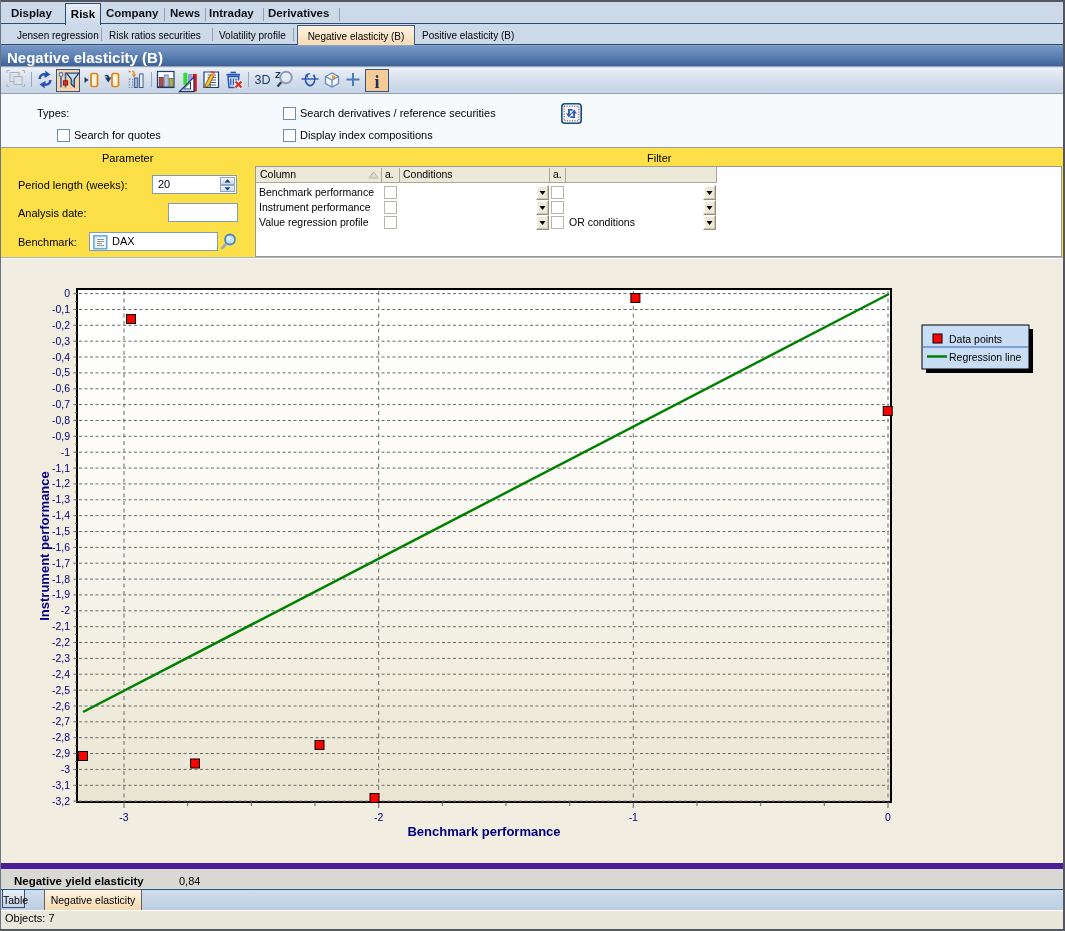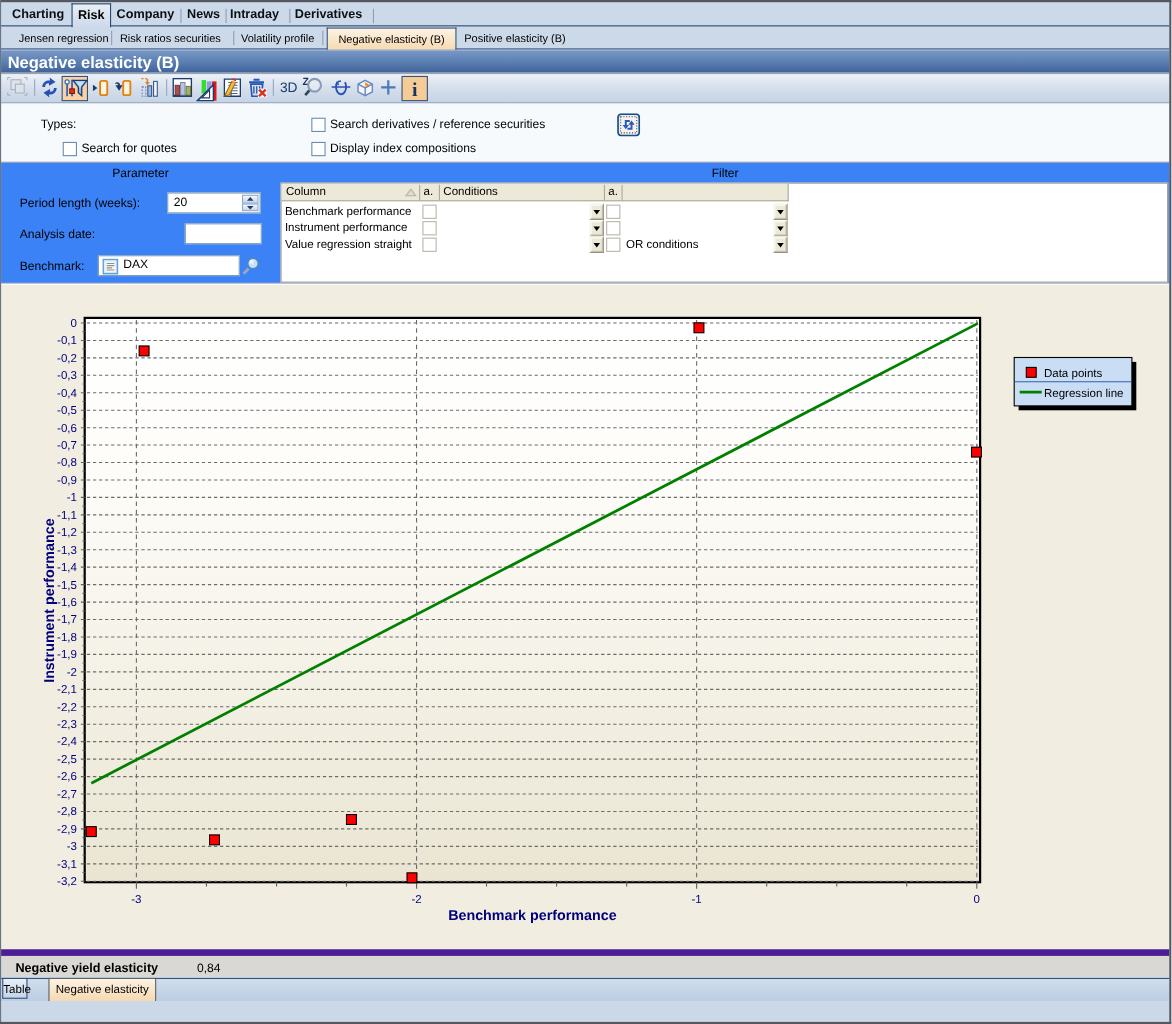--- a/index.html
+++ b/index.html
@@ -31,21 +31,21 @@
 
 
 #toolbar { left:1px; top:66px; width:1062px; height:28px; background:linear-gradient(180deg, #9aa3b0 0px, #9aa3b0 1px, #c4d0de 1px, #eef2f9 2px, #e6ecf5 5px, #d6dfec 14px, #c5d4e6 27px); border-bottom:1px solid #93a0b2; }
 
 
 #options { left:1px; top:94px; width:1062px; height:54px; background:#f7fafd; border-bottom:1px solid #9b9b9b; }
 .cb { position:absolute; width:13px; height:13px; background:#fff; border:1px solid #6a8cb2; }
 .lbl { position:absolute; white-space:nowrap; }
 
 
-#params { left:1px; top:148px; width:1062px; height:110px; background:#3b82f6; border-bottom:1px solid #aeb2b8; }
+#params { left:1px; top:148px; width:1062px; height:110px; background:#fde047; border-bottom:1px solid #aeb2b8; }
 #ftable { font-size:10.5px; position:absolute; left:254px; top:18px; width:807px; height:91px; background:#fff; border:1px solid #9a9a9a; }
 
 
 #chart { left:1px; top:258px; width:1062px; height:605px; background:#f1ede0; border-top:1px solid #fafbfc; }
 
 
 #elast { left:1px; top:863px; width:1062px; height:25px; background:#d9d8d4; border-top:6px solid #4c1d95; }
 
 
 #btabs { left:1px; top:888px; width:1062px; height:22px; background:linear-gradient(180deg,#d2deec,#bccee4); }
@@ -57,21 +57,21 @@
 #status { left:1px; top:910px; width:1062px; height:19px; background:#eae8da; border-top:1px solid #fdfdfb; font-size:11px; padding:1px 0 0 4px; }
 .frow { position:absolute; left:0; width:804px; height:15px; }
 .fcb { position:absolute; top:1px; width:13px; height:13px; background:#fff; border:1px solid #b9b5a9; }
 .fdd { position:absolute; top:0px; width:13px; height:15px; background:#ece9d8; border:1px solid; border-color:#fdfcf7 #94917e #94917e #fdfcf7; box-shadow: inset -1px -1px 0 #c8c5b2, inset 1px 1px 0 #fafaf4; }
 </style>
 </head>
 <body>
 <div id="win">
 
   <div id="tabs1" class="abs">
-    <span class="t1lbl" style="left:10px;">Charting</span>
+    <span class="t1lbl" style="left:10px;">Display</span>
     <span class="t1lbl" style="left:105px;">Company</span>
     <span class="t1lbl" style="left:169px;">News</span>
     <span class="t1lbl" style="left:208px;">Intraday</span>
     <span class="t1lbl" style="left:267px;">Derivatives</span>
     <span class="t1sep" style="left:163px;"></span>
     <span class="t1sep" style="left:204px;"></span>
     <span class="t1sep" style="left:262px;"></span>
     <span class="t1sep" style="left:338px;"></span>
     <div id="tab-risk">Risk</div>
   </div>
@@ -259,21 +259,21 @@
         <div class="fcb" style="left:128px;"></div>
         <div class="fdd" style="left:280px;"><svg width="11" height="13">
               <path d="M2.5 5 L5.5 9 L8.5 5 Z" fill="#000"></path>
             </svg></div>
         <div class="fcb" style="left:295px;"></div>
         <div class="fdd" style="left:447px;"><svg width="11" height="13">
               <path d="M2.5 5 L5.5 9 L8.5 5 Z" fill="#000"></path>
             </svg></div>
       </div>
       <div class="frow" style="top:48px;">
-        <span style="position:absolute; left:3px; top:1px;">Value regression straight</span>
+        <span style="position:absolute; left:3px; top:1px;">Value regression profile</span>
         <div class="fcb" style="left:128px;"></div>
         <div class="fdd" style="left:280px;"><svg width="11" height="13">
               <path d="M2.5 5 L5.5 9 L8.5 5 Z" fill="#000"></path>
             </svg></div>
         <div class="fcb" style="left:295px;"></div>
         <div class="fdd" style="left:447px;"><svg width="11" height="13">
               <path d="M2.5 5 L5.5 9 L8.5 5 Z" fill="#000"></path>
             </svg></div>
       </div>
     </div>
@@ -464,18 +464,19 @@
   <div id="elast" class="abs">
     <span class="lbl" style="left:13px; top:6px; font-weight:bold; font-size:11.5px;">Negative yield elasticity</span>
     <span class="lbl" style="left:178px; top:6px;">0,84</span>
   </div>
 
   <div id="btabs" class="abs">
     <div id="btabs-line"></div>
     <div id="btab-table">Table</div>
     <div id="btab-neg">Negative elasticity</div>
   </div>
+  <div id="status" class="abs">Objects: 7</div>
 
   <div id="b-top" class="abs"></div>
   <div id="b-left" class="abs"></div>
   <div id="b-right" class="abs"></div>
   <div id="b-bot" class="abs"></div>
 </div>
 
 </body></html>

